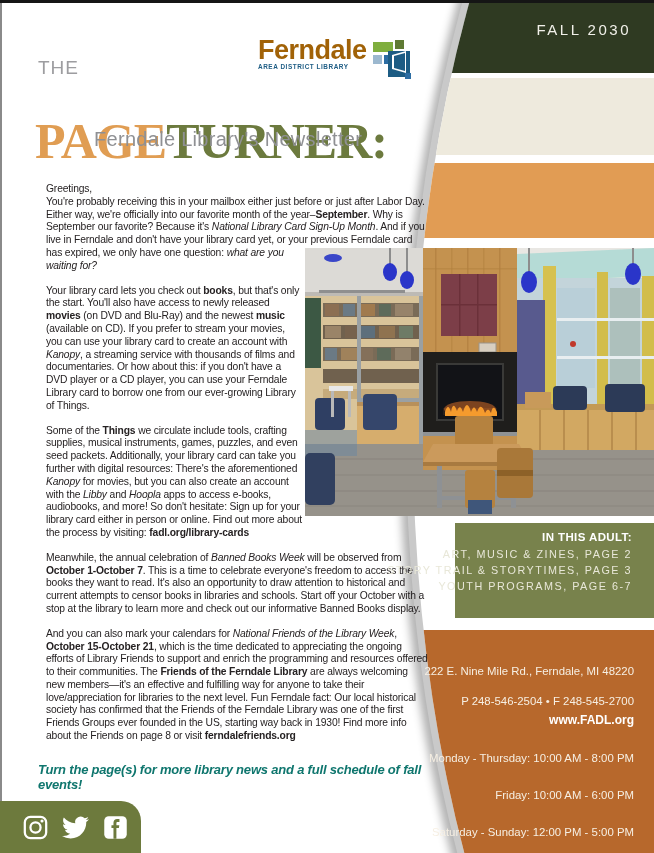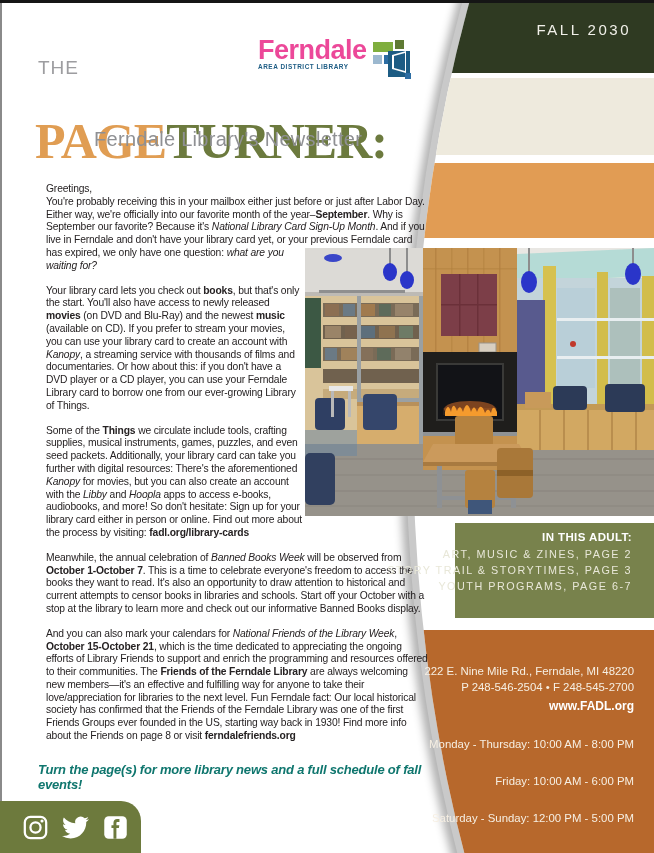--- a/index.html
+++ b/index.html
@@ -21,29 +21,29 @@
   .band-rust{top:1093px;height:760px;background:#b7682c;}
 
   
   .fall{position:absolute;top:21px;right:23px;z-index:5;color:#f1f0e9;font-size:15px;
         letter-spacing:2.5px;}
   .issue{position:absolute;top:531px;right:22px;z-index:5;text-align:right;color:#e8e7d8;}
   .issue-heading{font-size:11.5px;font-weight:bold;color:#ffffff;letter-spacing:.4px;margin-bottom:3px;}
   .issue-item{font-size:10.8px;letter-spacing:1.5px;line-height:16px;}
   .contact{position:absolute;top:665px;right:20px;z-index:5;text-align:right;color:#f6efe3;
            font-size:11.4px;}
-  .contact .addr{margin-bottom:4px;}
+  .contact .addr{margin-bottom:18px;}
   .contact .phone{margin-bottom:6px;}
   .contact .web{font-weight:bold;color:#ffffff;font-size:12px;}
   .contact .hour{margin-top:25px;}
 
   
   .logo{position:absolute;left:258px;top:37px;z-index:4;display:flex;align-items:flex-start;}
   .logo-text{text-align:left;margin-right:5px;}
-  .logo-name{font-size:27px;font-weight:bold;color:#ec4899;letter-spacing:-.5px;line-height:26px;}
+  .logo-name{font-size:27px;font-weight:bold;color:#a16207;letter-spacing:-.5px;line-height:26px;}
   .logo-tag{font-size:6.4px;color:#1d5c84;letter-spacing:.55px;font-weight:bold;}
   .the{position:absolute;left:38px;top:57px;z-index:4;font-size:19px;color:#9d9da0;
        letter-spacing:1px;font-weight:500;}
   .title{position:absolute;left:35px;top:72px;z-index:4;font-family:"Liberation Serif",serif;
          font-weight:bold;font-size:50px;letter-spacing:-1px;white-space:nowrap;margin-top:40px;}
   .title .t-page{color:#e09d53;}
   .title .t-turner{color:#6c7a3e;}
   .subtitle{position:absolute;left:94px;top:128px;z-index:4;font-size:20px;color:#8f9093;
             letter-spacing:.3px;}
 

